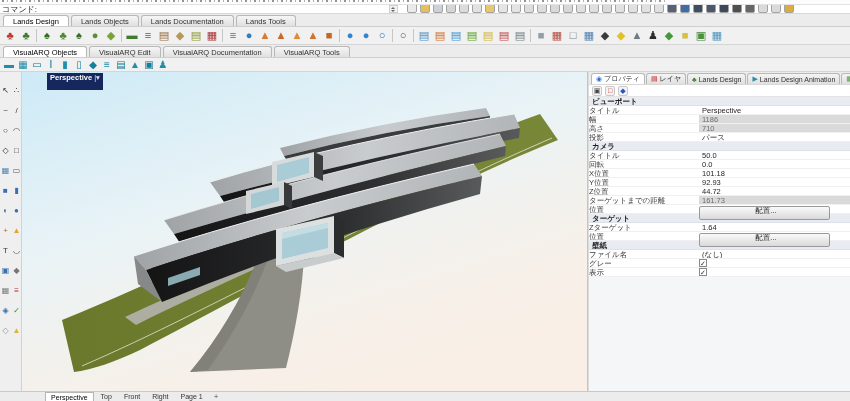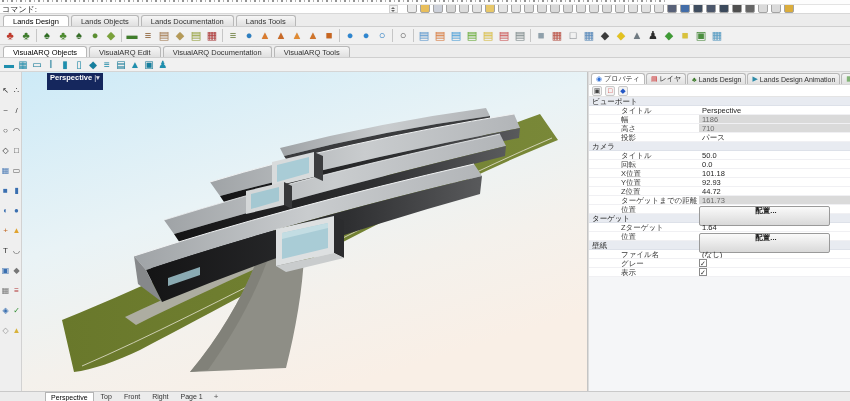--- a/index.html
+++ b/index.html
@@ -58,27 +58,27 @@
   .ptabs { height:13px; background:#ececec; display:flex; align-items:flex-end; padding-left:2px; gap:1px; border-bottom:1px solid #d8d8d8; }
   .ptab { display:flex; align-items:center; gap:2px; height:11px; padding:0 4px; font-size:7px; color:#333;
           background:linear-gradient(#f4f4f4,#e0e0e0); border:1px solid #b8b8b8; border-bottom:none; border-radius:3px 3px 0 0; white-space:nowrap; }
   .ptab.active { background:#fff; }
   .ptab .glyph { font-style:normal; font-size:7px; color:var(--c,#555); }
   .picons { height:12px; background:#fff; border-bottom:1px solid #e4e4e4; display:flex; align-items:center; gap:3px; padding:0 3px; }
   .picon { width:10px; height:10px; display:flex; align-items:center; justify-content:center; border:1px solid #c9c9c9;
            border-radius:2px; background:#f3f3f3; font-size:7px; font-style:normal; color:var(--c,#555); }
   .pgrid { flex:1; background:#f5f6f8; overflow:hidden; }
   .prow { display:flex; height:9px; line-height:9px; background:#fff; border-bottom:1px solid #f0f0f3; }
-  .plabel { flex:0 0 110px; padding-left:32px; font-size:7.5px; color:#3a3a3a; white-space:nowrap; overflow:hidden; }
+  .plabel { flex:0 0 110px; padding-left:0; font-size:7.5px; color:#3a3a3a; white-space:nowrap; overflow:hidden; }
   .pval { flex:1; font-size:7.5px; color:#1e1e1e; padding-left:3px; white-space:nowrap; overflow:hidden; }
   .prow.section { background:#e8ebf1; border-bottom:1px solid #dde1e9; }
-  .prow.section .plabel { padding-left:3px; color:#222; flex:1; }
+  .prow.section .plabel { padding-left:3px; color:#222; flex:1;font-weight:bold; }
   .prow.v-disabled .pval { background:#dadada; color:#6d6d6d; }
-  .prow.v-button .pval { flex:1; height:20px; line-height:7px; margin:1px 20px 0 0; text-align:center;
-       background:linear-gradient(#fafafa,#d9d9d9); border:1px solid #9a9a9a; border-radius:2px; color:#222;font-weight:bold; }
+  .prow.v-button .pval { flex:1; height:14px; line-height:7px; margin:1px 20px 0 0; text-align:center;
+       background:linear-gradient(#fafafa,#d9d9d9); border:1px solid #9a9a9a; border-radius:2px; color:#222; }
   .prow.v-check .pval { flex:0 0 auto; width:8px; height:8px; margin-top:0; line-height:8px; text-align:center;
        border:1px solid #8a8a8a; background:#fff; font-size:7px; color:#333; padding:0; }
 
   
   .bottom-bar { height:10px; background:#ececec; border-top:1px solid #c9c9c9; display:flex; align-items:center; padding-left:45px; gap:2px; }
   .btab { font-size:7px; line-height:9px; height:10px; padding:0 5px; color:#333; white-space:nowrap; }
   .btab.active { background:#fff; border:1px solid #b5b5b5; border-bottom:none; color:#000; }
   .btab-add { font-size:8px; line-height:9px; color:#555; padding:0 4px; }
 </style>
 </head>

